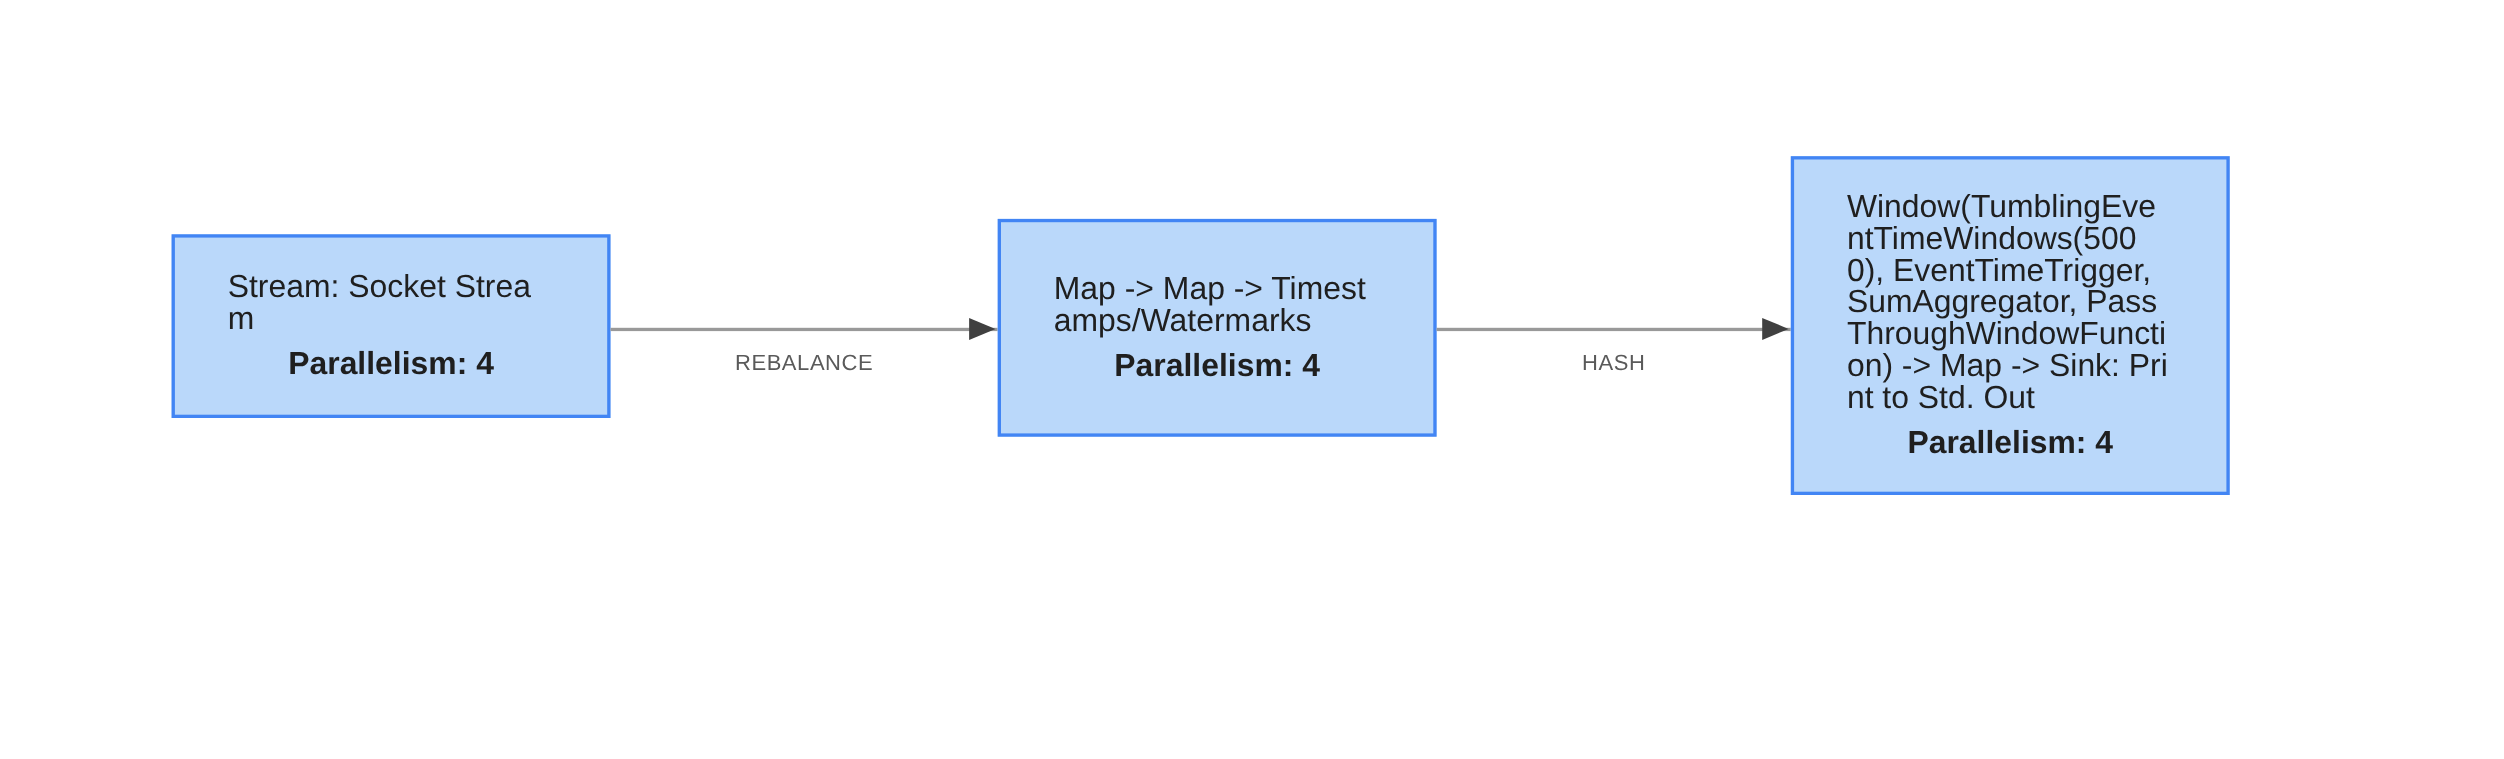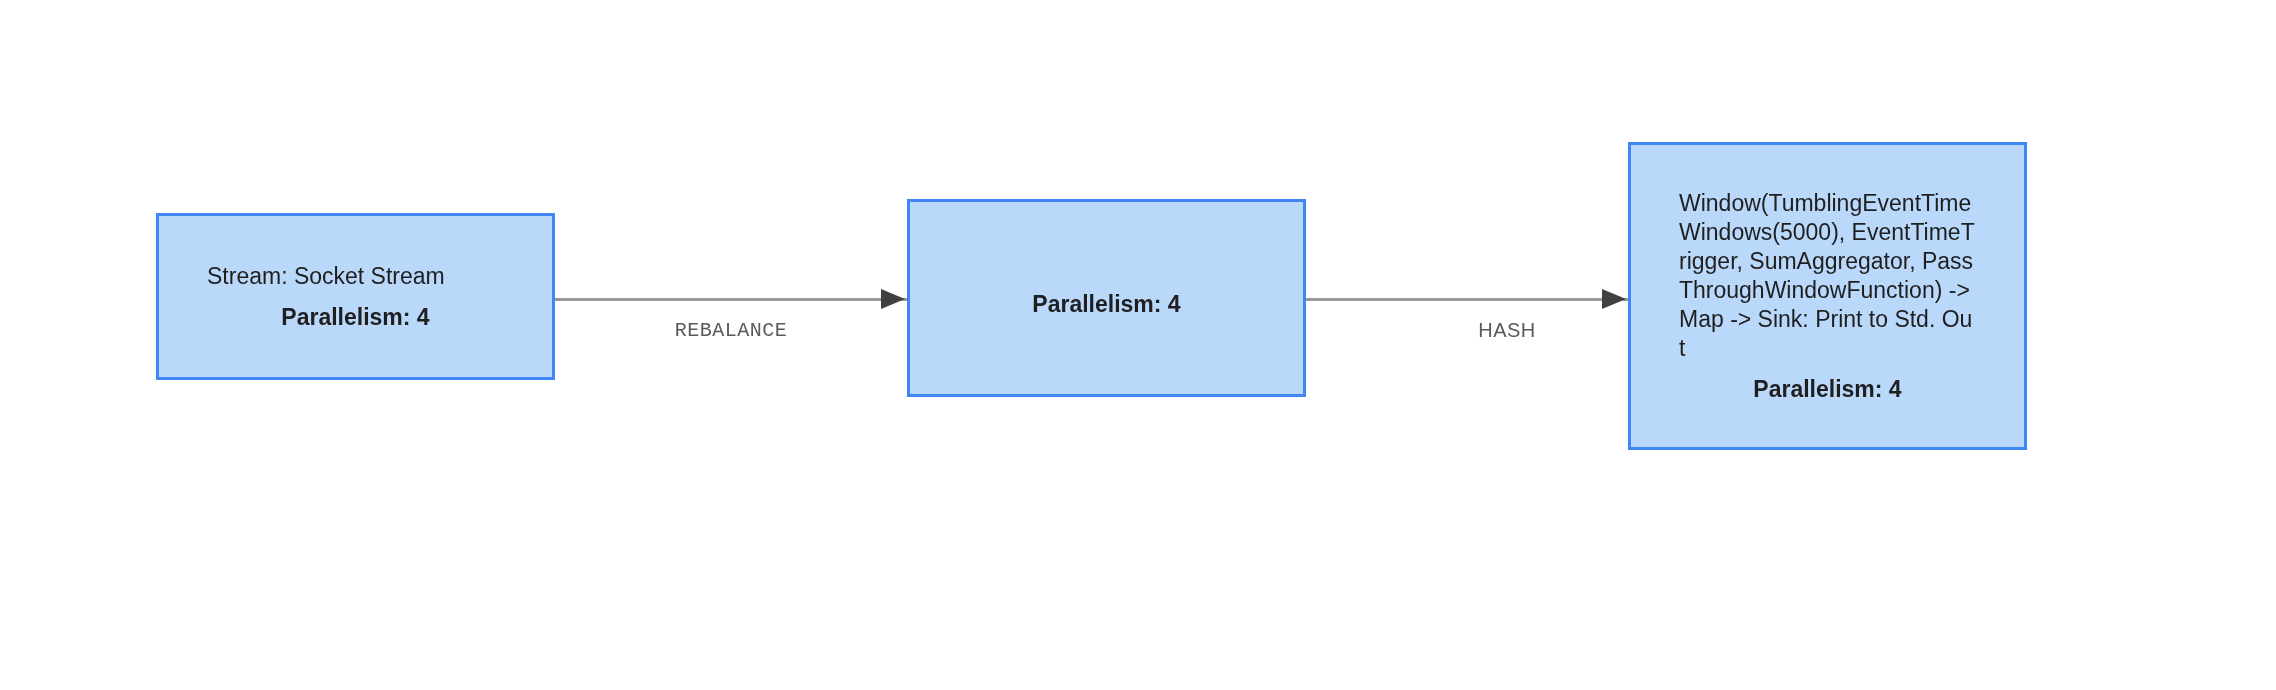--- a/index.html
+++ b/index.html
@@ -19,21 +19,21 @@
 
   .node{
     position:absolute;
     background:var(--node-fill);
     border:3px solid var(--node-border);
     color:var(--node-text);
     display:flex;
     flex-direction:column;
     justify-content:center;
     padding:0 48px;
-    font-size:23px;
+    font-size:29px;
     line-height:29px;
   }
   .node .node-name{
     text-align:left;
     word-break:break-all;
     white-space:normal;
   }
   .node .node-parallelism{
     margin-top:12px;
     font-weight:bold;
@@ -61,40 +61,41 @@
 
   .edge-label{
     position:absolute;
     top:319px;
     transform:translateX(-50%);
     color:var(--edge-label);
     font-size:20px;
     letter-spacing:0.5px;
     white-space:nowrap;
   }
-  .edge-label-rebalance{left:731px;font-family:Liberation Mono, monospace;}
-  .edge-label-hash{left:1467px;margin-left:40px;}
+  .edge-label-rebalance{left:731px;}
+  .edge-label-hash{left:1467px;}
 </style>
 </head>
 <body>
 
 <div class="canvas">
 
   <div class="node node-source">
     <div class="node-name">Stream: Socket Stream</div>
     <div class="node-parallelism">Parallelism: 4</div>
   </div>
 
   <div class="edge edge-rebalance">
     <div class="edge-line"></div>
     <div class="arrowhead"></div>
   </div>
   <div class="edge-label edge-label-rebalance">REBALANCE</div>
 
   <div class="node node-map">
+    <div class="node-name">Map -&gt; Map -&gt; Timestamps/Watermarks</div>
     <div class="node-parallelism">Parallelism: 4</div>
   </div>
 
   <div class="edge edge-hash">
     <div class="edge-line"></div>
     <div class="arrowhead"></div>
   </div>
   <div class="edge-label edge-label-hash">HASH</div>
 
   <div class="node node-window">

